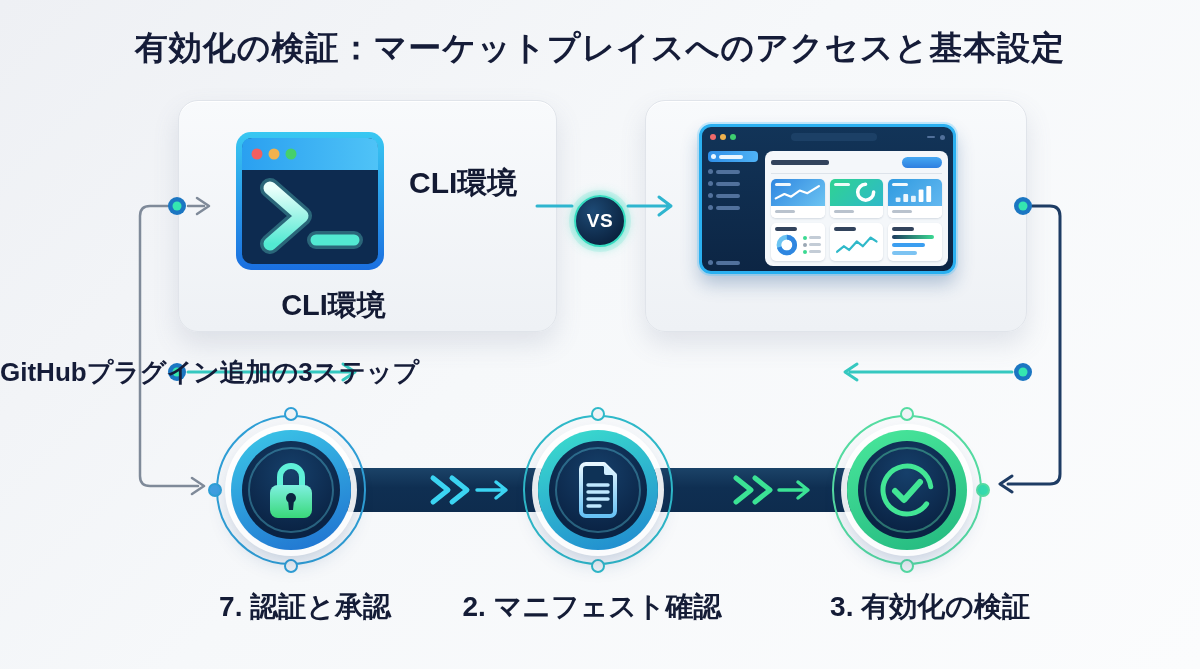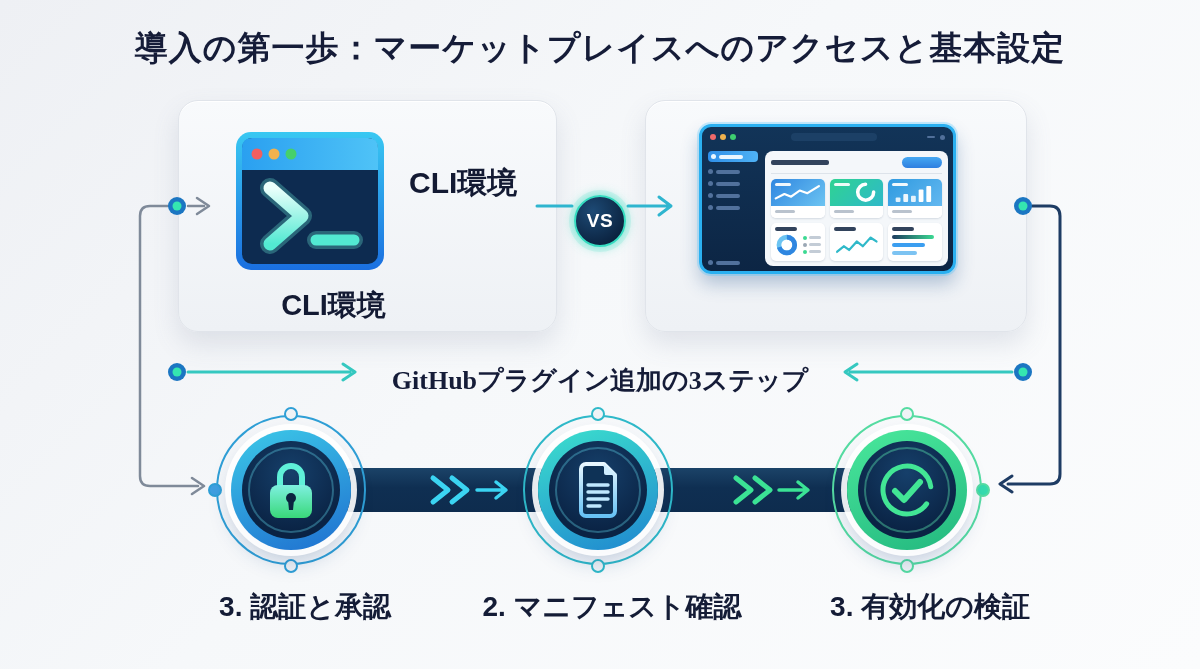--- a/index.html
+++ b/index.html
@@ -25,22 +25,22 @@
   
   .vs-badge{position:absolute;left:574px;top:195px;width:52px;height:52px;border-radius:50%;
     background:radial-gradient(circle at 35% 30%,#1d4a75,#0b2340 75%);
     border:2.5px solid #35dcc0;box-sizing:border-box;
     box-shadow:0 0 12px rgba(53,220,192,.7),0 0 0 5px rgba(53,220,192,.14);
     display:flex;align-items:center;justify-content:center;
     color:#ffffff;font-size:19px;font-weight:800;letter-spacing:.5px;z-index:5;}
   
   .overlay{position:absolute;left:0;top:0;z-index:3;pointer-events:none;}
   
-  .steps-title{position:absolute;top:363px;left:0;width:100%;text-align:center;
-    font-size:26px;font-weight:800;color:#151c38;z-index:4;font-family:Liberation Serif, serif;}
+  .steps-title{position:absolute;top:355px;left:0;width:100%;
+    font-size:26px;font-weight:800;color:#151c38;z-index:4;}
   .step{position:absolute;top:415px;width:150px;height:150px;z-index:6;}
   .step-1{left:216px;} .step-2{left:523px;} .step-3{left:832px;}
   .orbit{position:absolute;left:0;top:0;right:0;bottom:0;border-radius:50%;
     border:2px solid var(--ring);}
   .odot{position:absolute;width:10px;height:10px;border-radius:50%;
     background:#f0f3f6;border:2.5px solid var(--ring);box-sizing:content-box;}
   .odot.top{left:50%;top:-8px;transform:translateX(-50%);}
   .odot.bottom{left:50%;bottom:-8px;transform:translateX(-50%);}
   .odot.left{top:50%;left:-8px;transform:translateY(-50%);background:#3f9fe0;}
   .odot.right{top:50%;right:-8px;transform:translateY(-50%);background:#35dcae;}
@@ -49,21 +49,21 @@
     box-shadow:0 0 0 6px rgba(255,255,255,.9),0 10px 22px rgba(30,70,130,.28);
     display:flex;align-items:center;justify-content:center;}
   .core{width:98px;height:98px;border-radius:50%;position:relative;
     background:radial-gradient(circle at 50% 32%,#16406b 0%,#0a2344 72%);
     display:flex;align-items:center;justify-content:center;}
   .core::before{content:"";position:absolute;left:6px;top:6px;right:6px;bottom:6px;
     border-radius:50%;border:2px solid rgba(96,214,236,.35);}
   .step-3 .core::before{border-color:rgba(92,236,178,.4);}
   .step-label{position:absolute;top:588px;transform:translateX(-50%);white-space:nowrap;
     font-size:28px;font-weight:800;color:#141c36;z-index:4;}
-  .lbl-1{left:305px;} .lbl-2{left:612px;} .lbl-3{left:930px;}
+  .lbl-1{left:305px;} .lbl-2{left:592px;} .lbl-3{left:930px;}
   
   .app-win{position:absolute;left:53px;top:23px;width:257px;height:150px;border-radius:12px;
     background:linear-gradient(180deg,#123458 0%,#0c2544 100%);
     border:3px solid #2bb0f0;box-sizing:border-box;
     box-shadow:0 0 0 2px rgba(80,200,255,.3),0 10px 18px rgba(30,80,140,.3);
     display:flex;flex-direction:column;overflow:hidden;}
   .app-tbar{height:20px;display:flex;align-items:center;padding:0 8px;flex:none;}
   .tdot{width:6px;height:6px;border-radius:50%;margin-right:4px;}
   .tbar-pill{width:86px;height:8px;border-radius:4px;background:#1c4066;margin:0 auto;}
   .tbar-dash{width:8px;height:2px;background:#51709a;margin-right:5px;border-radius:1px;}
@@ -105,21 +105,21 @@
   .hbar{height:4px;border-radius:2px;}
   .hb1{width:92%;background:linear-gradient(90deg,#1d3a5f,#3bd992);}
   .hb2{width:72%;background:#3b9ef0;}
   .hb3{width:55%;background:#7cc3f2;}
 </style>
 </head>
 <body>
 
 <div class="canvas">
 
-  <div class="page-title">導入の第一歩：マーケットプレイスへのアクセスと基本設定</div>
+  <div class="page-title">有効化の検証：マーケットプレイスへのアクセスと基本設定</div>
 
   <svg class="overlay" width="1200" height="669" viewBox="0 0 1200 669">
     <defs>
       <linearGradient id="vline" x1="0" y1="0" x2="0" y2="1">
         <stop offset="0" stop-color="#2fb5cf" stop-opacity="0"></stop>
         <stop offset="0.15" stop-color="#2fb5cf"></stop>
         <stop offset="0.85" stop-color="#2fb5cf"></stop>
         <stop offset="1" stop-color="#2fb5cf" stop-opacity="0"></stop>
       </linearGradient>
       <linearGradient id="fadeDown" x1="0" y1="0" x2="0" y2="1">
@@ -401,17 +401,17 @@
     <div class="disc">
       <div class="core">
         <svg width="62" height="62" viewBox="0 0 62 62">
           <circle cx="31" cy="31" r="24" fill="none" stroke="#42e695" stroke-width="5" stroke-dasharray="132 20" stroke-linecap="round" transform="rotate(35 31 31)"></circle>
           <path d="M19 32 L28 41 L44 23" fill="none" stroke="#42e695" stroke-width="6" stroke-linecap="round" stroke-linejoin="round"></path>
         </svg>
       </div>
     </div>
   </div>
 
-  <div class="step-label lbl-1">3. 認証と承認</div>
+  <div class="step-label lbl-1">7. 認証と承認</div>
   <div class="step-label lbl-2">2. マニフェスト確認</div>
   <div class="step-label lbl-3">3. 有効化の検証</div>
 
 </div>
 
 </body></html>

